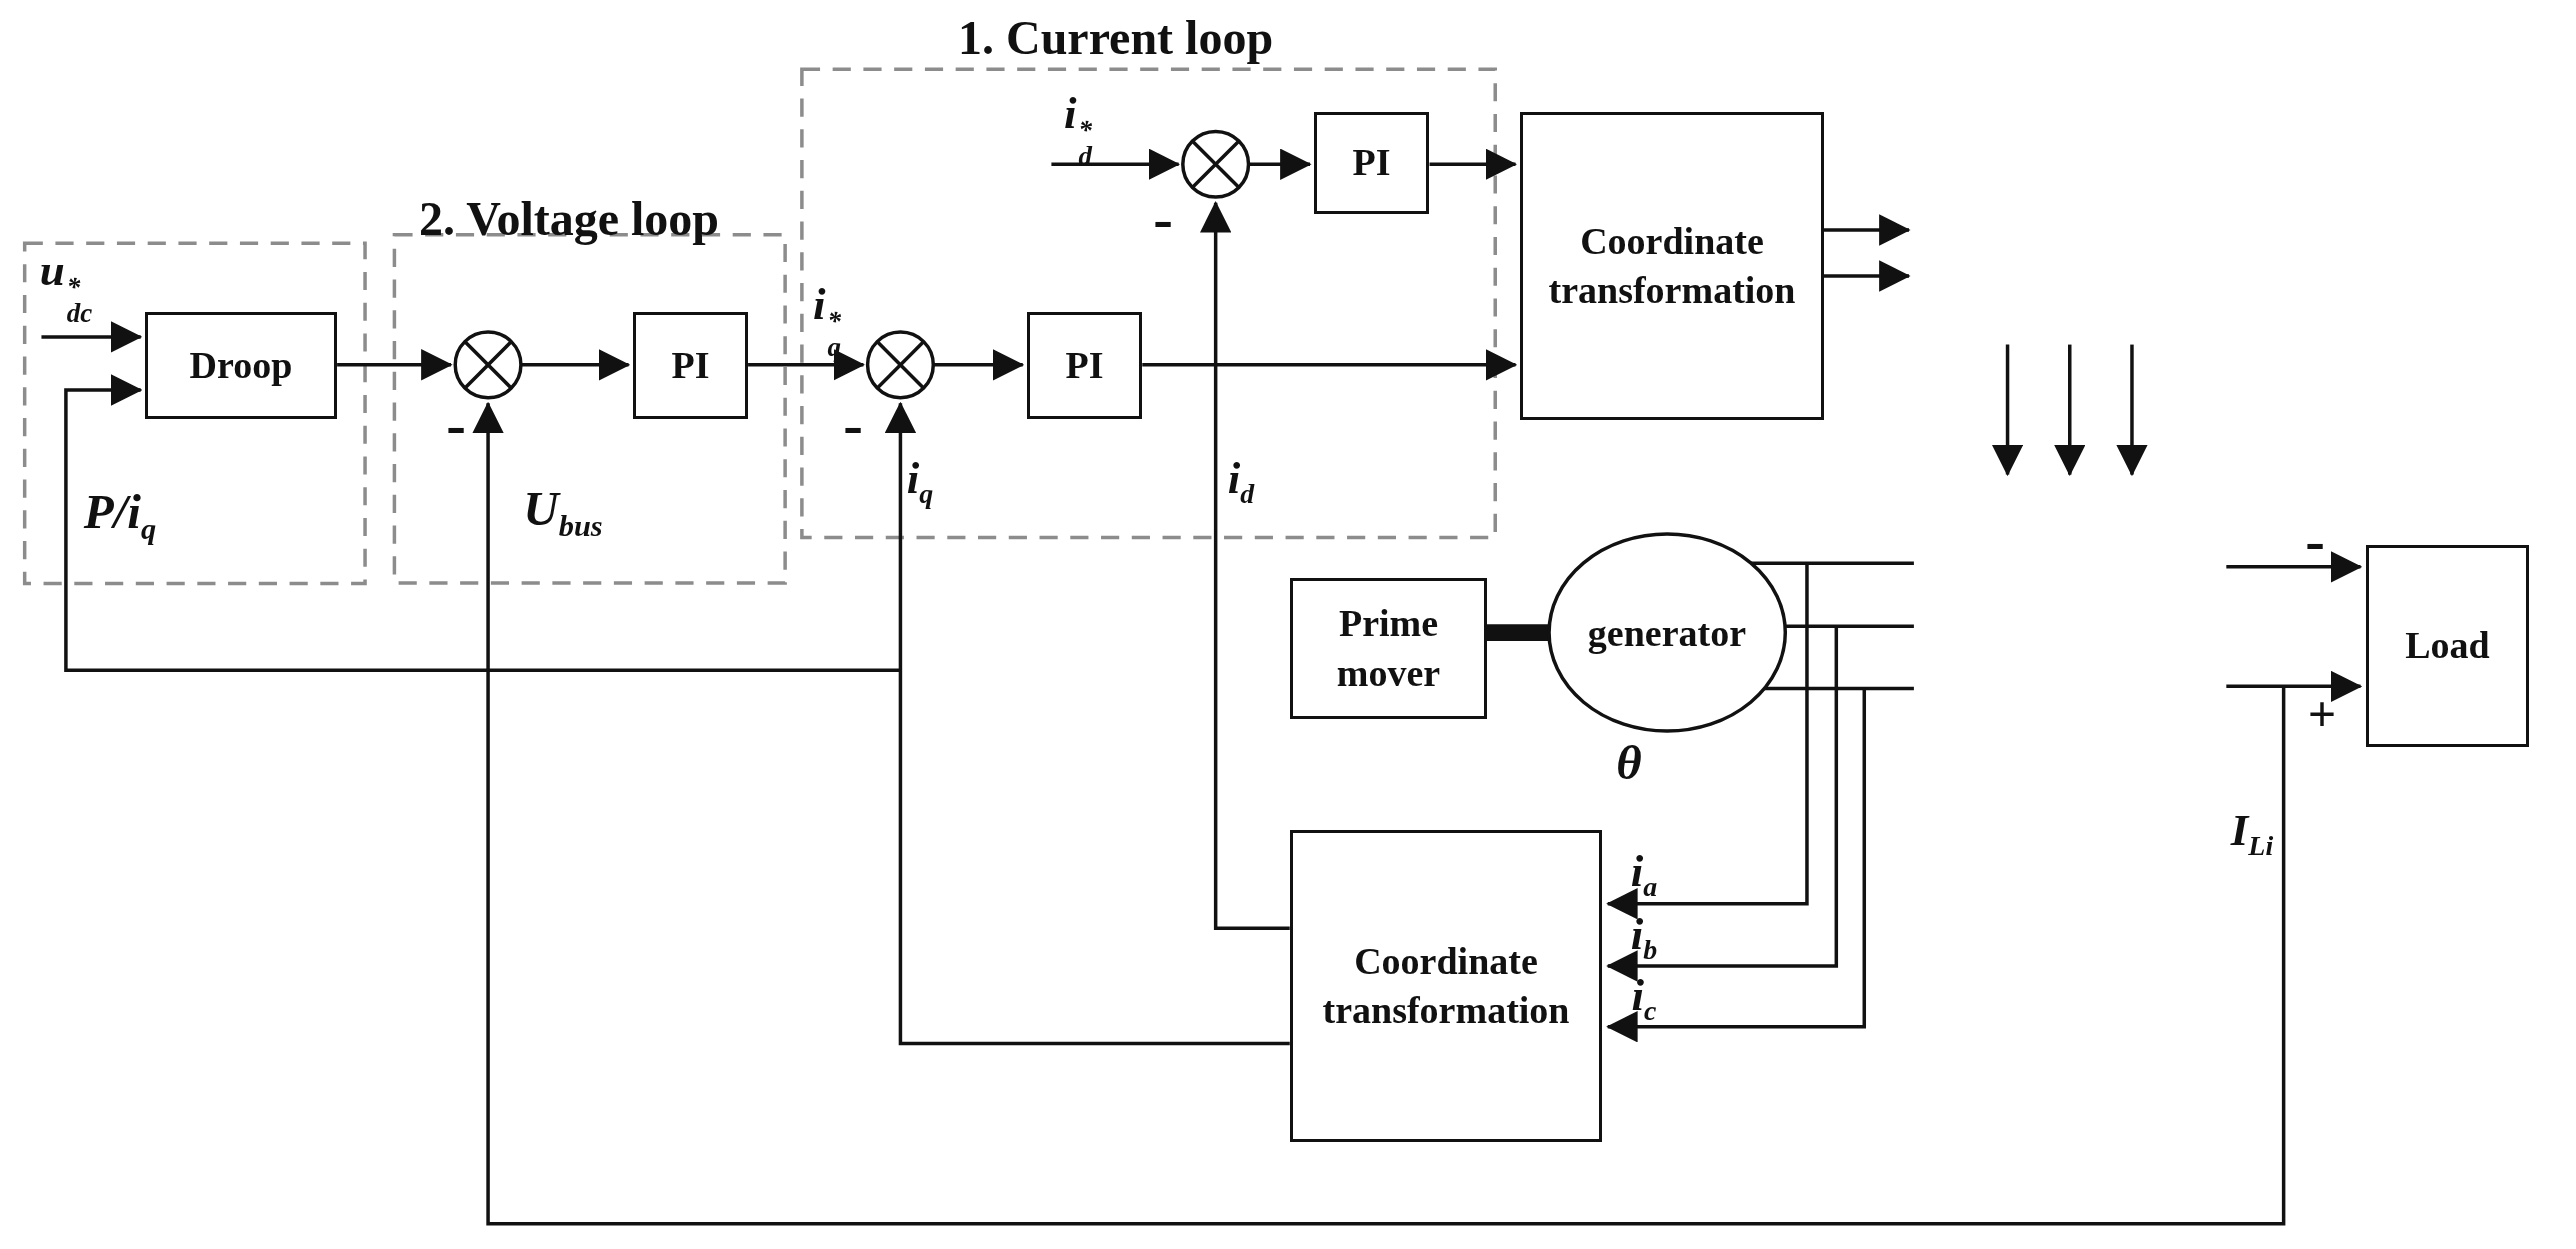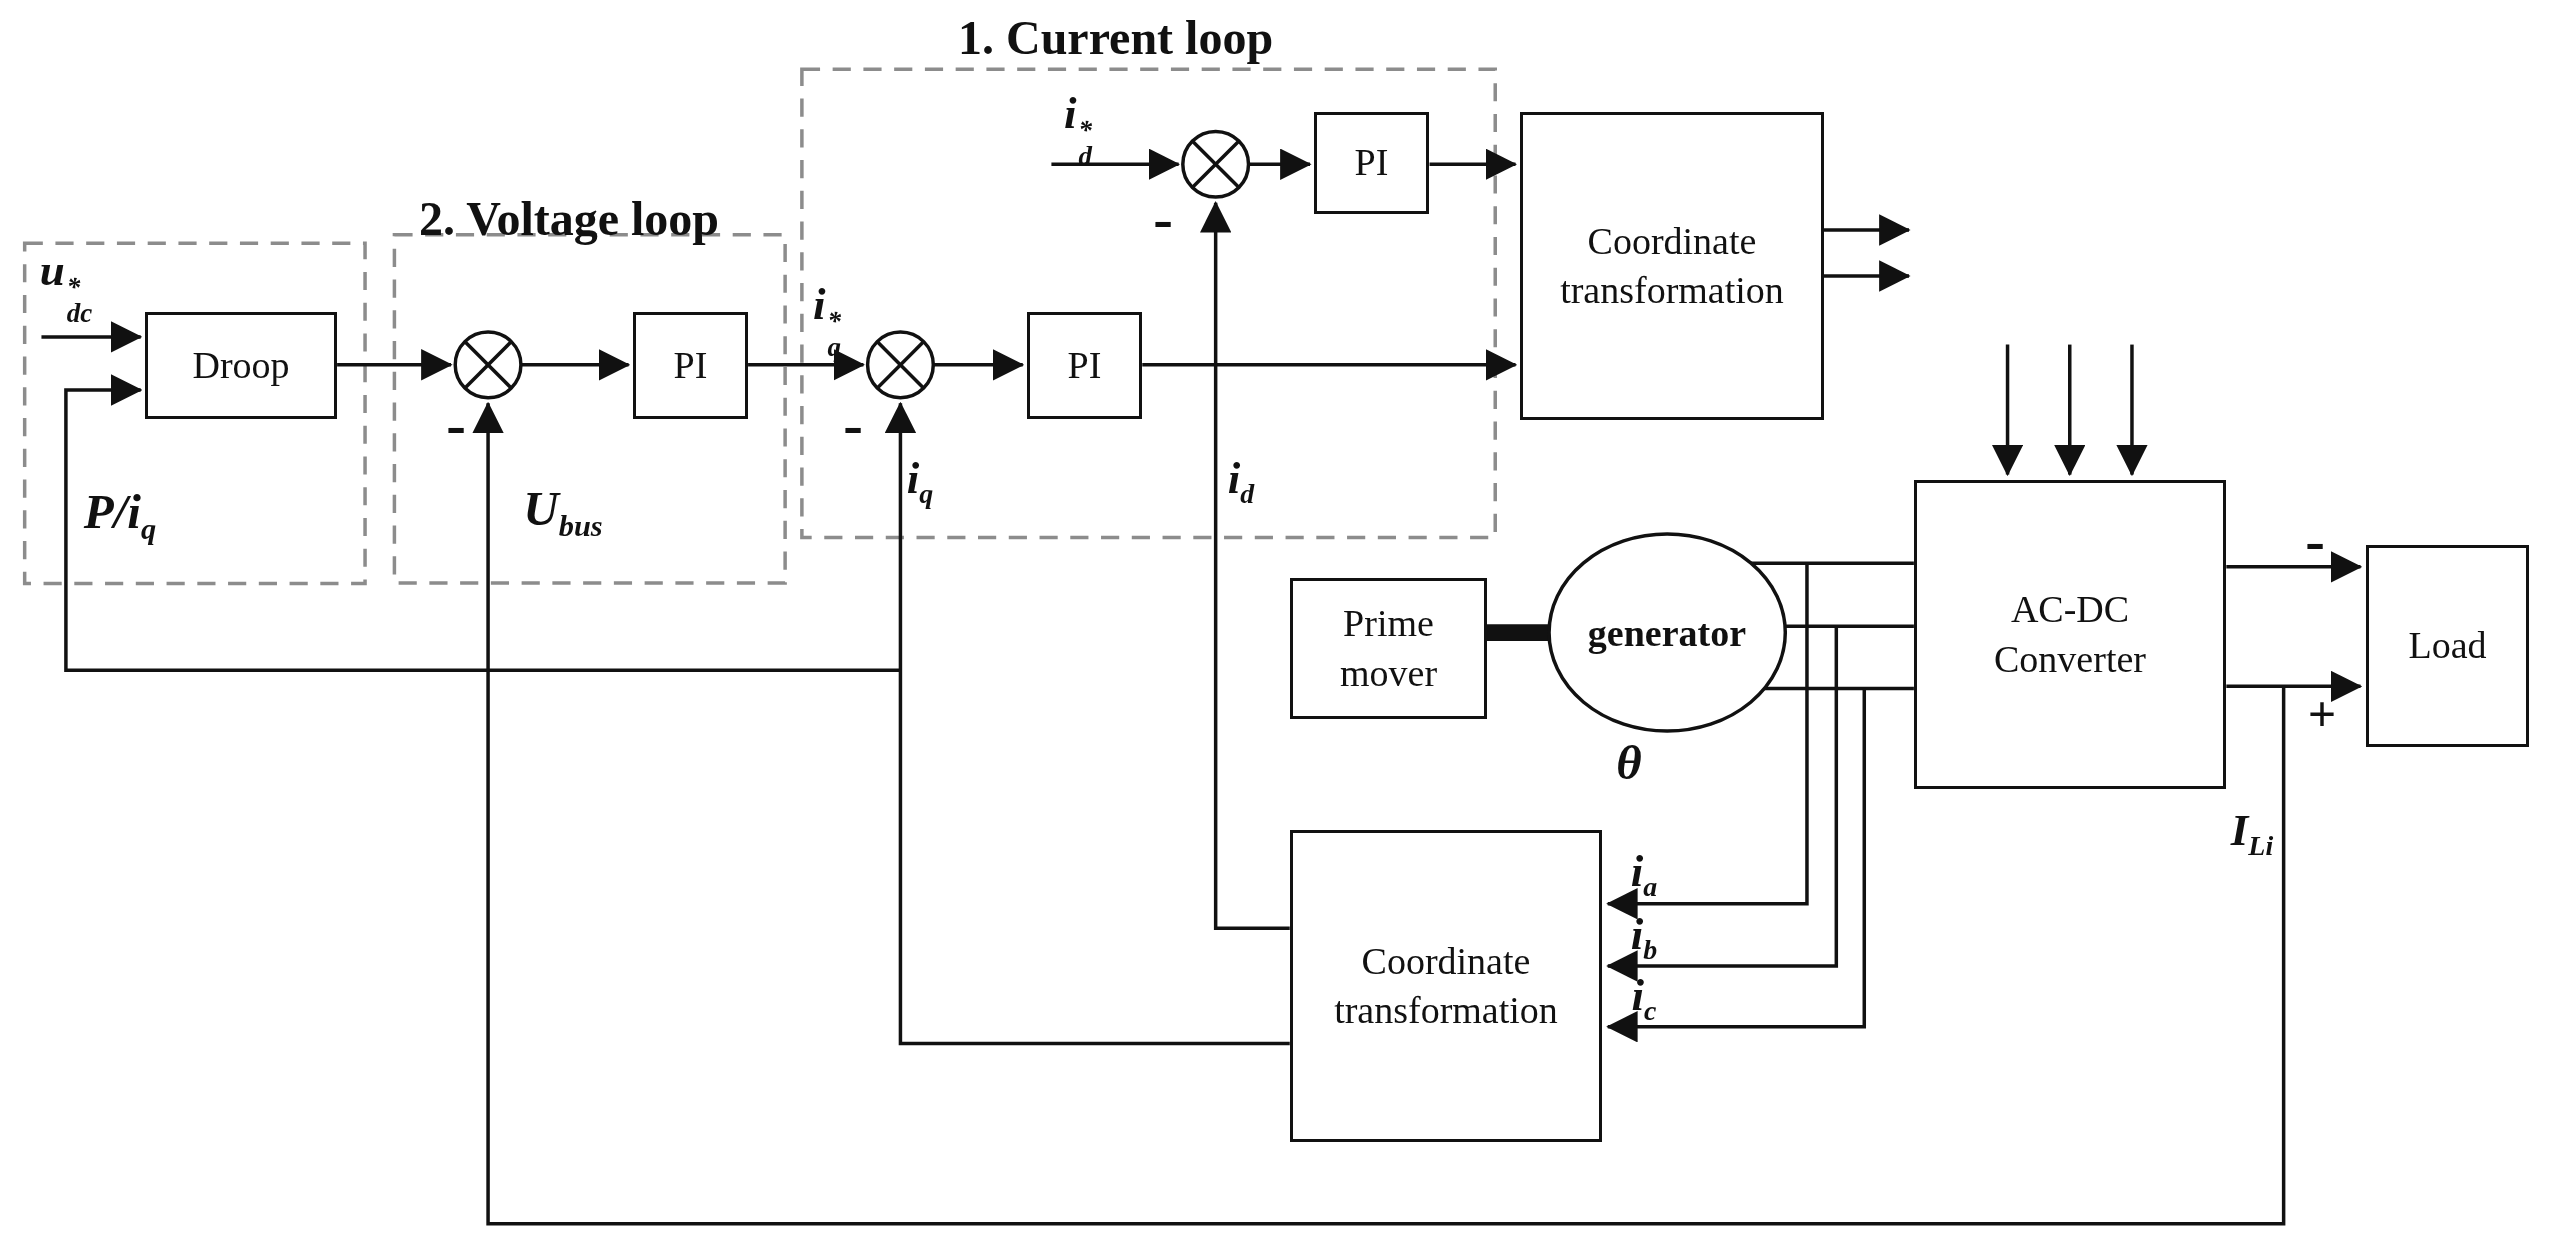--- a/index.html
+++ b/index.html
@@ -4,21 +4,21 @@
 <style>
   html,body{margin:0;padding:0;background:#ffffff;}
   .canvas{
     position:relative;width:2576px;height:1249px;background:#ffffff;
     font-family:"Liberation Serif", serif;color:#111;overflow:hidden;
   }
   svg.layer{position:absolute;left:0;top:0;}
   .block{
     position:absolute;box-sizing:border-box;border:3.5px solid #111;background:#fff;
     display:flex;align-items:center;justify-content:center;text-align:center;
-    font-weight:normal;font-size:38px;line-height:1.3;
+    font-weight:bold;font-size:38px;line-height:1.3;
   }
   .block .bt{display:block;}
   .gen-label{
     position:absolute;display:flex;align-items:center;justify-content:center;
     font-weight:bold;font-size:38px;background:transparent;
   }
   .title{position:absolute;font-weight:bold;font-size:48px;white-space:nowrap;text-align:right;}
   .mlabel{
     position:absolute;transform:translate(-50%,-50%);
     font-weight:bold;font-style:italic;font-size:45px;white-space:nowrap;
@@ -140,23 +140,20 @@
   </div>
   <div class="block" style="left:1520px;top:112px;width:304px;height:308px">
     <span class="bt" style="width:294px">Coordinate transformation</span>
   </div>
   <div class="block" style="left:1290px;top:578px;width:197px;height:141px">
     <span class="bt" style="width:126px">Prime mover</span>
   </div>
   <div class="gen-label" style="left:1549px;top:600px;width:236px;height:66px">
     <span>generator</span>
   </div>
-  <div class="block" style="left:1914px;top:480px;width:312px;height:309px">
-    <span class="bt" style="width:224px">AC-DC Converter</span>
-  </div>
   <div class="block" style="left:2366px;top:545px;width:163px;height:202px">
     <span class="bt">Load</span>
   </div>
   <div class="block" style="left:1290px;top:830px;width:312px;height:312px">
     <span class="bt" style="width:301px">Coordinate transformation</span>
   </div>
 
   <span class="mlabel" style="left:66px;top:285px">
     <span>u</span><span class="stack">
         <span>*</span>

